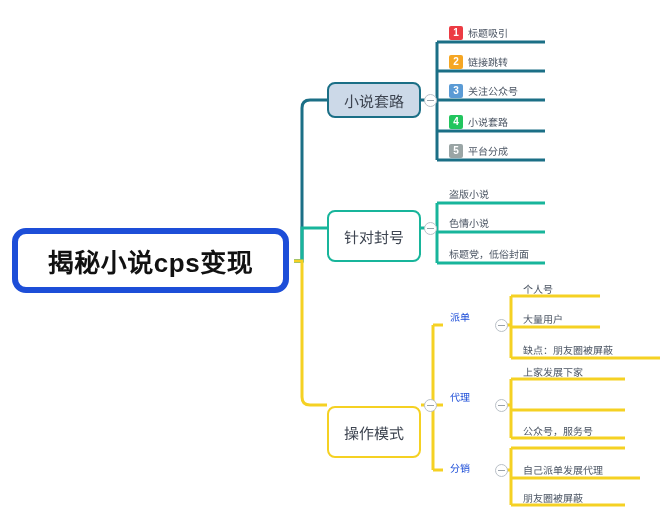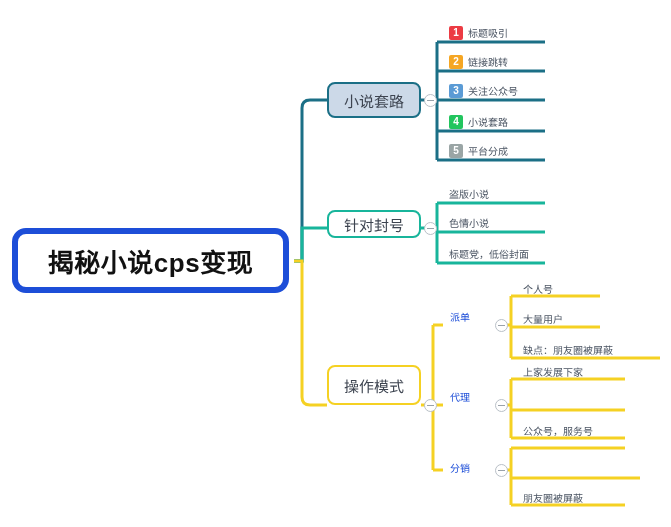--- a/index.html
+++ b/index.html
@@ -36,23 +36,23 @@
     box-sizing:border-box;
     border-width:2px;border-style:solid;
     border-radius:8px;
     display:flex;align-items:center;justify-content:center;
     white-space:nowrap;
   }
   .branch-label{font-size:15px;color:#3d4450;}
 
   .branch-1{left:327px;top:82px;width:94px;height:36px;
             background:#ccd9e8;border-color:#1b6f86;}
-  .branch-2{left:327px;top:210px;width:94px;height:28px;
+  .branch-2{left:327px;top:210px;width:94px;height:52px;
             background:#ffffff;border-color:#18b59b;justify-content:center;}
-  .branch-3{left:327px;top:365px;width:94px;height:40px;
+  .branch-3{left:327px;top:406px;width:94px;height:52px;
             background:#ffffff;border-color:#f5d123;text-align:right;}
 
   
   .toggle{
     position:absolute;width:13px;height:13px;border-radius:50%;
     box-sizing:border-box;border:1px solid #b9c0c7;background:#ffffff;
   }
   .toggle::before{
     content:"";position:absolute;left:2px;top:5px;
     width:7px;height:1px;background:#9aa2ab;
@@ -203,17 +203,20 @@
   <div class="leaf" style="left:523px;top:364px;">
     <span class="leaf-text">上家发展下家</span>
   </div>
   <div class="leaf" style="left:523px;top:423px;">
     <span class="leaf-text">公众号，服务号</span>
   </div>
 
   <span class="sub-label" style="left:450px;top:454px;margin-top:6px;">分销</span>
   <div class="toggle" style="left:495px;top:464px;"></div>
 
+  <div class="leaf" style="left:523px;top:462px;">
+    <span class="leaf-text">自己派单发展代理</span>
+  </div>
   <div class="leaf" style="left:523px;top:490px;">
     <span class="leaf-text">朋友圈被屏蔽</span>
   </div>
 
 </div>
 
 </body></html>

